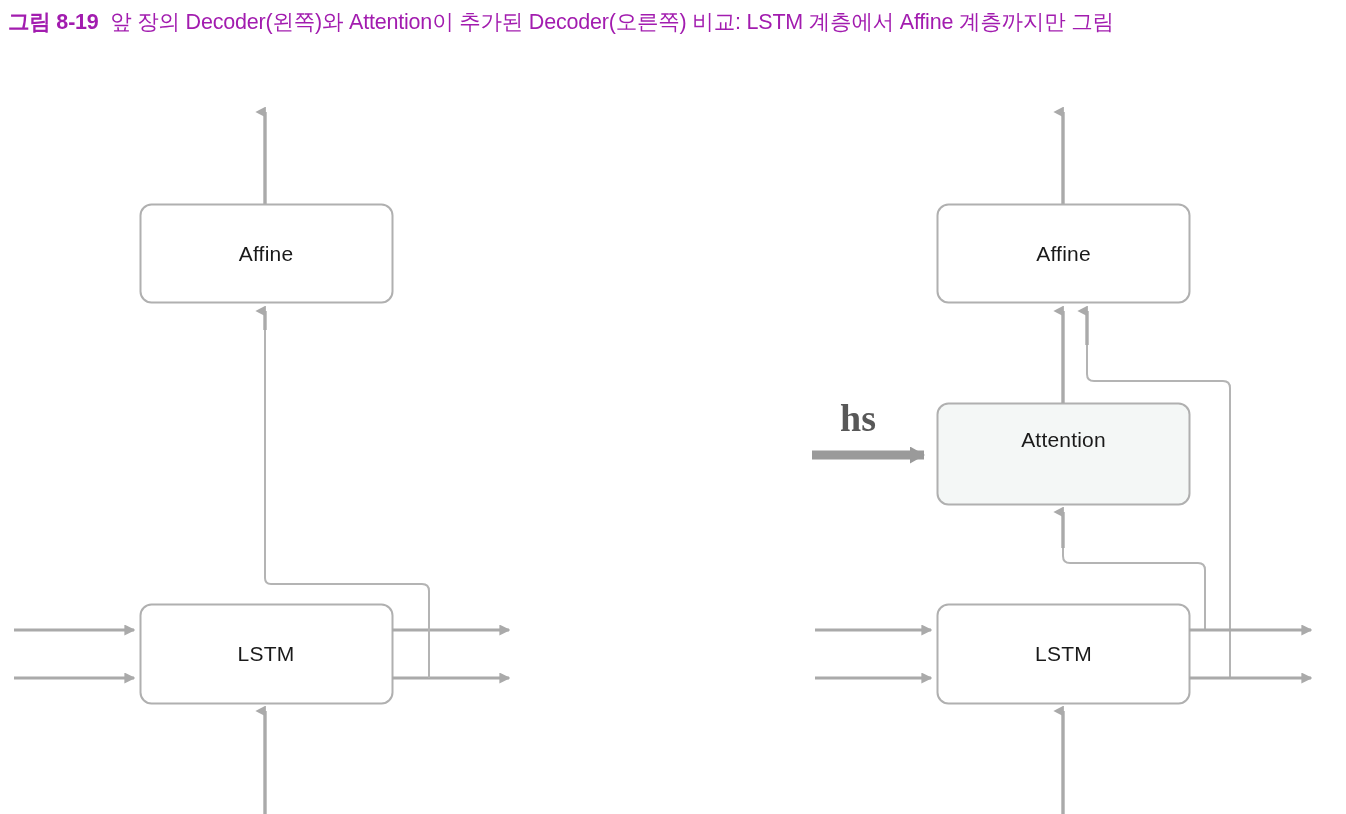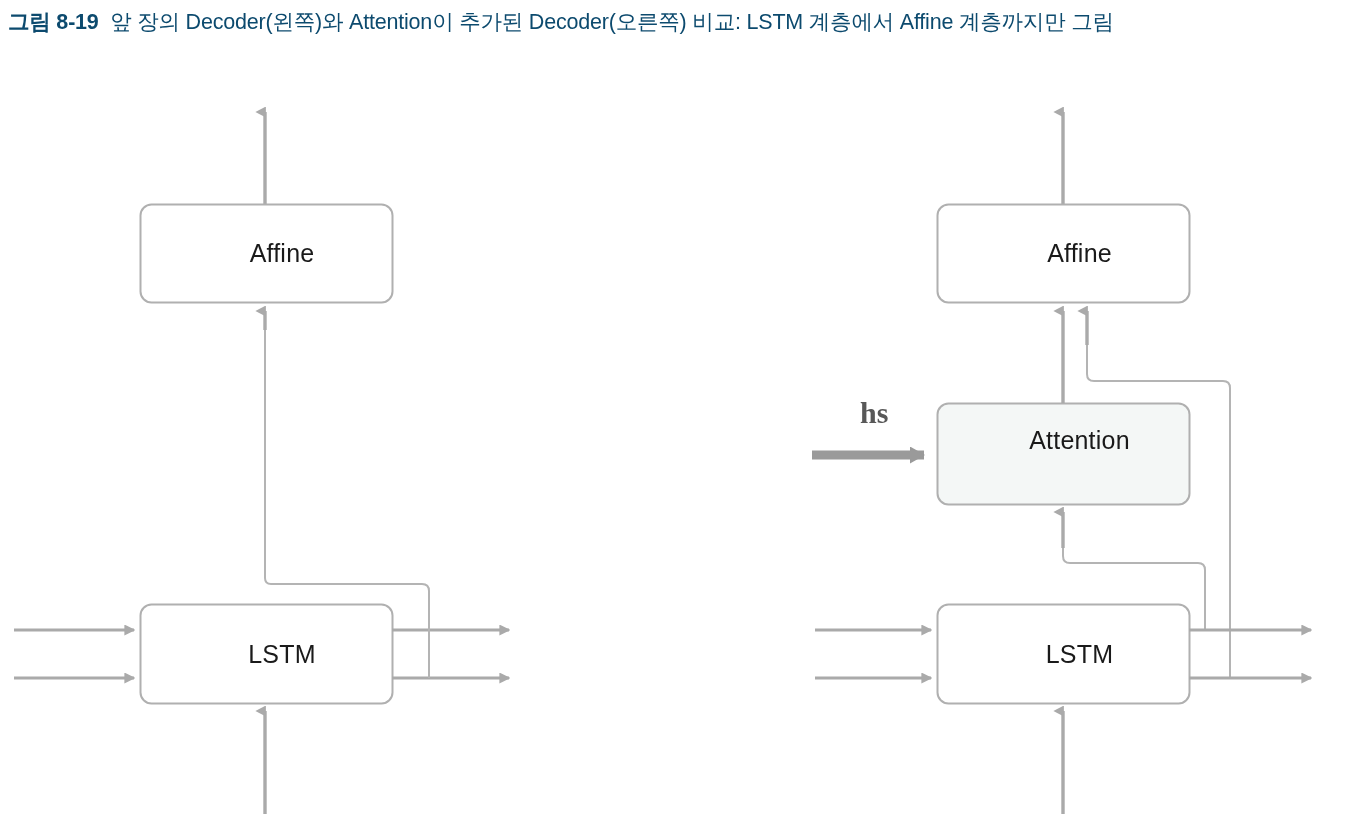--- a/index.html
+++ b/index.html
@@ -17,21 +17,21 @@
   }
 
   
   .caption {
     position: absolute;
     left: 8px;
     top: 4px;
     width: 1338px;
     font-size: 21.5px;
     line-height: 36px;
-    color: #0c4a6e;
+    color: #a21caf;
     letter-spacing: -0.2px;
     white-space: pre-wrap;
   }
   .caption .fig-no {
     font-weight: bold;
   }
   .caption .fig-body {
     font-weight: normal;
   }
 
@@ -45,36 +45,34 @@
     pointer-events: none;
   }
   #diagram .svg-root { display: block; }
 
   
   .node-label {
     position: absolute;
     display: flex;
     align-items: center;
     justify-content: center;
-    font-size: 25px;
+    font-size: 21px;
     color: #1a1a1a;
     letter-spacing: 0.2px;
     user-select: none;
-    padding-left: 16px;
   }
 
   .hs-label {
     position: absolute;
     font-family: "Liberation Serif", "DejaVu Serif", serif;
     font-weight: bold;
-    font-size: 30px;
+    font-size: 38px;
     color: #585858;
     letter-spacing: 0px;
     user-select: none;
-    margin-left: 20px;
   }
 </style>
 </head>
 <body>
 
 <div class="caption"><span class="fig-no">그림 8-19</span><span class="fig-body">  앞 장의 Decoder(왼쪽)와 Attention이 추가된 Decoder(오른쪽) 비교: LSTM 계층에서 Affine 계층까지만 그림</span></div>
 
 <div id="diagram">
 <svg class="svg-root" width="1346" height="814" viewBox="0 0 1346 814" xmlns="http://www.w3.org/2000/svg">
   <defs>

